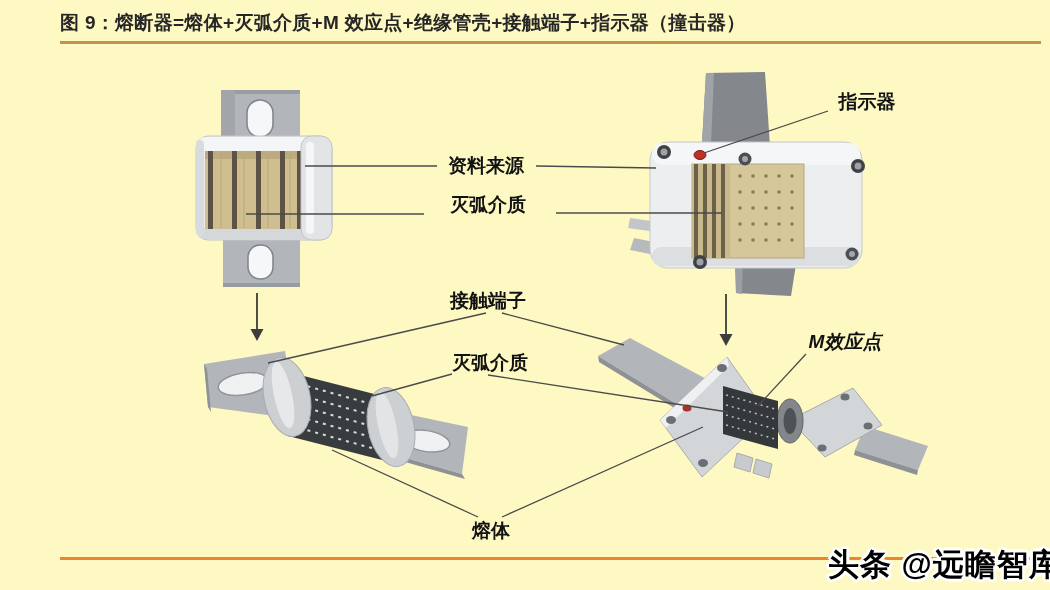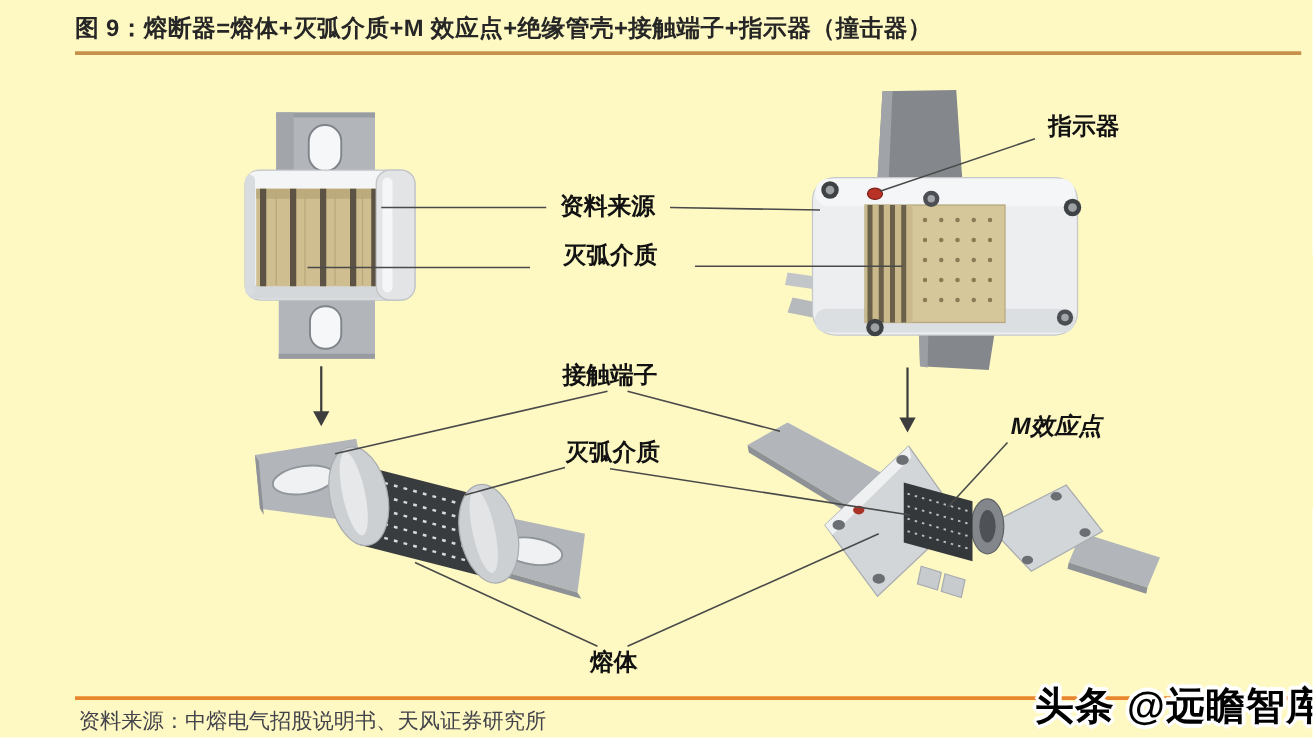--- a/index.html
+++ b/index.html
@@ -232,16 +232,15 @@
   <div class="diag-label" style="left:486px;top:156px;">资料来源</div>
   <div class="diag-label diag-label-2l" style="left:488px;top:194px;">
     <div>灭弧介质</div>
   </div>
   <div class="diag-label" style="left:488px;top:291px;font-family:Liberation Serif, serif;">接触端子</div>
   <div class="diag-label" style="left:490px;top:353px;">灭弧介质</div>
   <div class="diag-label" style="left:845px;top:332px;font-style:italic;">M效应点</div>
   <div class="diag-label" style="left:491px;top:521px;">熔体</div>
 
   <div class="rule-bottom"></div>
-  <div class="source-line">资料来源：中熔电气招股说明书、天风证券研究所</div>
   <div class="watermark">头条 @远瞻智库</div>
 
 </div>
 
 </body></html>

